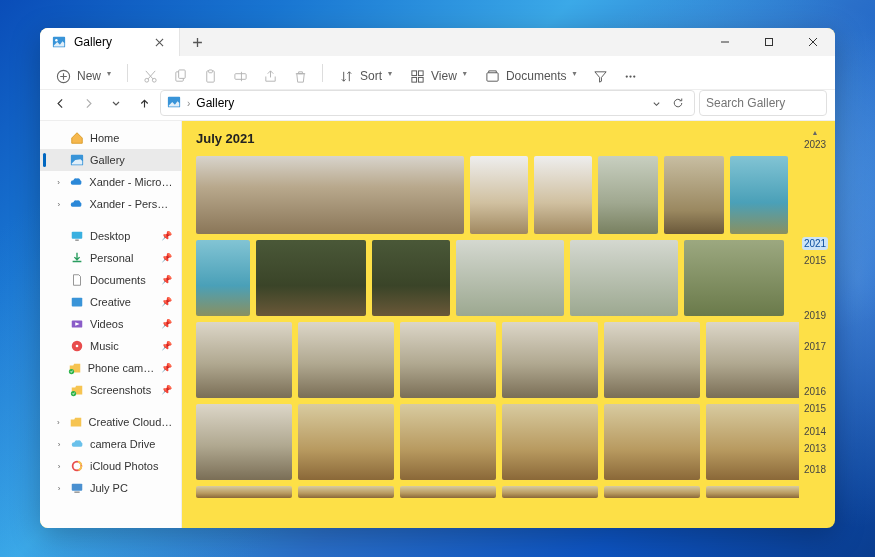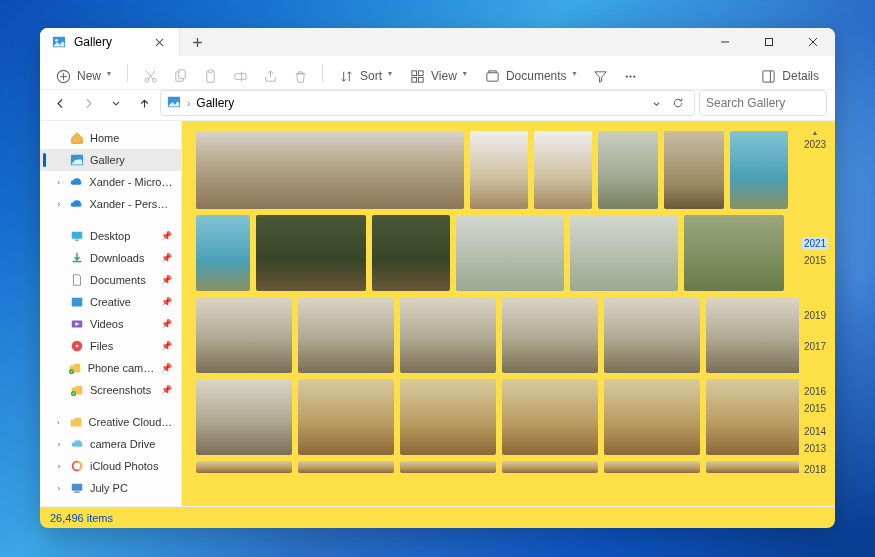--- a/index.html
+++ b/index.html
@@ -266,27 +266,20 @@
           <path d="M2 3 L14 3 L9 9 L9 13 L7 14 L7 9 Z" fill="none" stroke="#555"></path>
         </svg>
       </div>
     <div class="btn icon-btn">
         <svg viewBox="0 0 16 16">
           <circle cx="4" cy="8" r="1.2" fill="#555"></circle>
           <circle cx="8" cy="8" r="1.2" fill="#555"></circle>
           <circle cx="12" cy="8" r="1.2" fill="#555"></circle>
         </svg>
       </div>
-    <div style="margin-left:auto" class="btn">
-      <svg viewBox="0 0 16 16">
-          <rect x="2" y="2" width="12" height="12" rx="1" fill="none" stroke="#555"></rect>
-          <path d="M10 2 L10 14" stroke="#555"></path>
-        </svg>
-      <span>Details</span>
-    </div>
   </div>
 
   <div class="navbar">
     <div class="nav-icon">
         <svg width="13" height="13" viewBox="0 0 16 16">
           <path d="M10 3 L5 8 L10 13" fill="none" stroke="#333" stroke-width="1.4"></path>
         </svg>
       </div>
     <div class="nav-icon disabled">
         <svg width="13" height="13" viewBox="0 0 16 16">
@@ -381,21 +374,21 @@
         <span class="lbl">Desktop</span>
         <span class="pin">📌</span>
       </div>
       <div class="side-item">
         <span class="exp"></span>
         <span class="ico">
             <svg class="svg-ico" viewBox="0 0 16 16">
               <path d="M8 2 L8 9 M5 7 L8 10 L11 7 M3 12 L13 12" stroke="#2a9d5f" stroke-width="1.6" fill="none"></path>
             </svg>
           </span>
-        <span class="lbl">Downloads</span>
+        <span class="lbl">Personal</span>
         <span class="pin">📌</span>
       </div>
       <div class="side-item">
         <span class="exp"></span>
         <span class="ico">
             <svg class="svg-ico" viewBox="0 0 16 16">
               <path d="M4 2 L10 2 L12 4 L12 14 L4 14 Z" fill="#fff" stroke="#888"></path>
             </svg>
           </span>
         <span class="lbl">Documents</span>
@@ -423,21 +416,21 @@
         <span class="pin">📌</span>
       </div>
       <div class="side-item">
         <span class="exp"></span>
         <span class="ico">
             <svg class="svg-ico" viewBox="0 0 16 16">
               <circle cx="8" cy="8" r="6" fill="#e84c4c"></circle>
               <circle cx="8" cy="8" r="1.5" fill="#fff"></circle>
             </svg>
           </span>
-        <span class="lbl">Files</span>
+        <span class="lbl">Music</span>
         <span class="pin">📌</span>
       </div>
       <div class="side-item">
         <span class="exp"></span>
         <span class="ico">
             <svg class="svg-ico" viewBox="0 0 16 16">
               <path d="M2 5 L6 5 L7 3 L14 3 L14 13 L2 13 Z" fill="#f6c451"></path>
               <circle cx="4" cy="12" r="3" fill="#2bb34a"></circle>
               <path d="M2.7 12 L3.7 13 L5.2 11" stroke="#fff" stroke-width="1" fill="none"></path>
             </svg>
@@ -493,20 +486,21 @@
               <rect x="2" y="3" width="12" height="8" rx="1" fill="#4a90d0"></rect>
               <rect x="5" y="12" width="6" height="1.5" fill="#888"></rect>
             </svg>
           </span>
         <span class="lbl">July PC</span>
       </div>
     </div>
 
     <div class="content">
       <div class="gallery-scroll">
+        <div class="section-title">July 2021</div>
 
         <div class="photo-row">
           <div class="photo ph-a" style="width:268px;height:78px"></div>
           <div class="photo ph-b" style="width:58px;height:78px"></div>
           <div class="photo ph-b" style="width:58px;height:78px"></div>
           <div class="photo ph-c" style="width:60px;height:78px"></div>
           <div class="photo ph-e" style="width:60px;height:78px"></div>
           <div class="photo ph-sign" style="width:58px;height:78px"></div>
         </div>
 
@@ -562,16 +556,13 @@
         <span class="tl-year">2015</span>
         <div class="tl-spacer" style="height:6px"></div>
         <span class="tl-year">2014</span>
         <span class="tl-year">2013</span>
         <div class="tl-spacer" style="height:4px"></div>
         <span class="tl-year">2018</span>
       </div>
     </div>
   </div>
 
-  <div class="statusbar">
-    <span>26,496 items</span>
-  </div>
 </div>
 
 </body></html>

